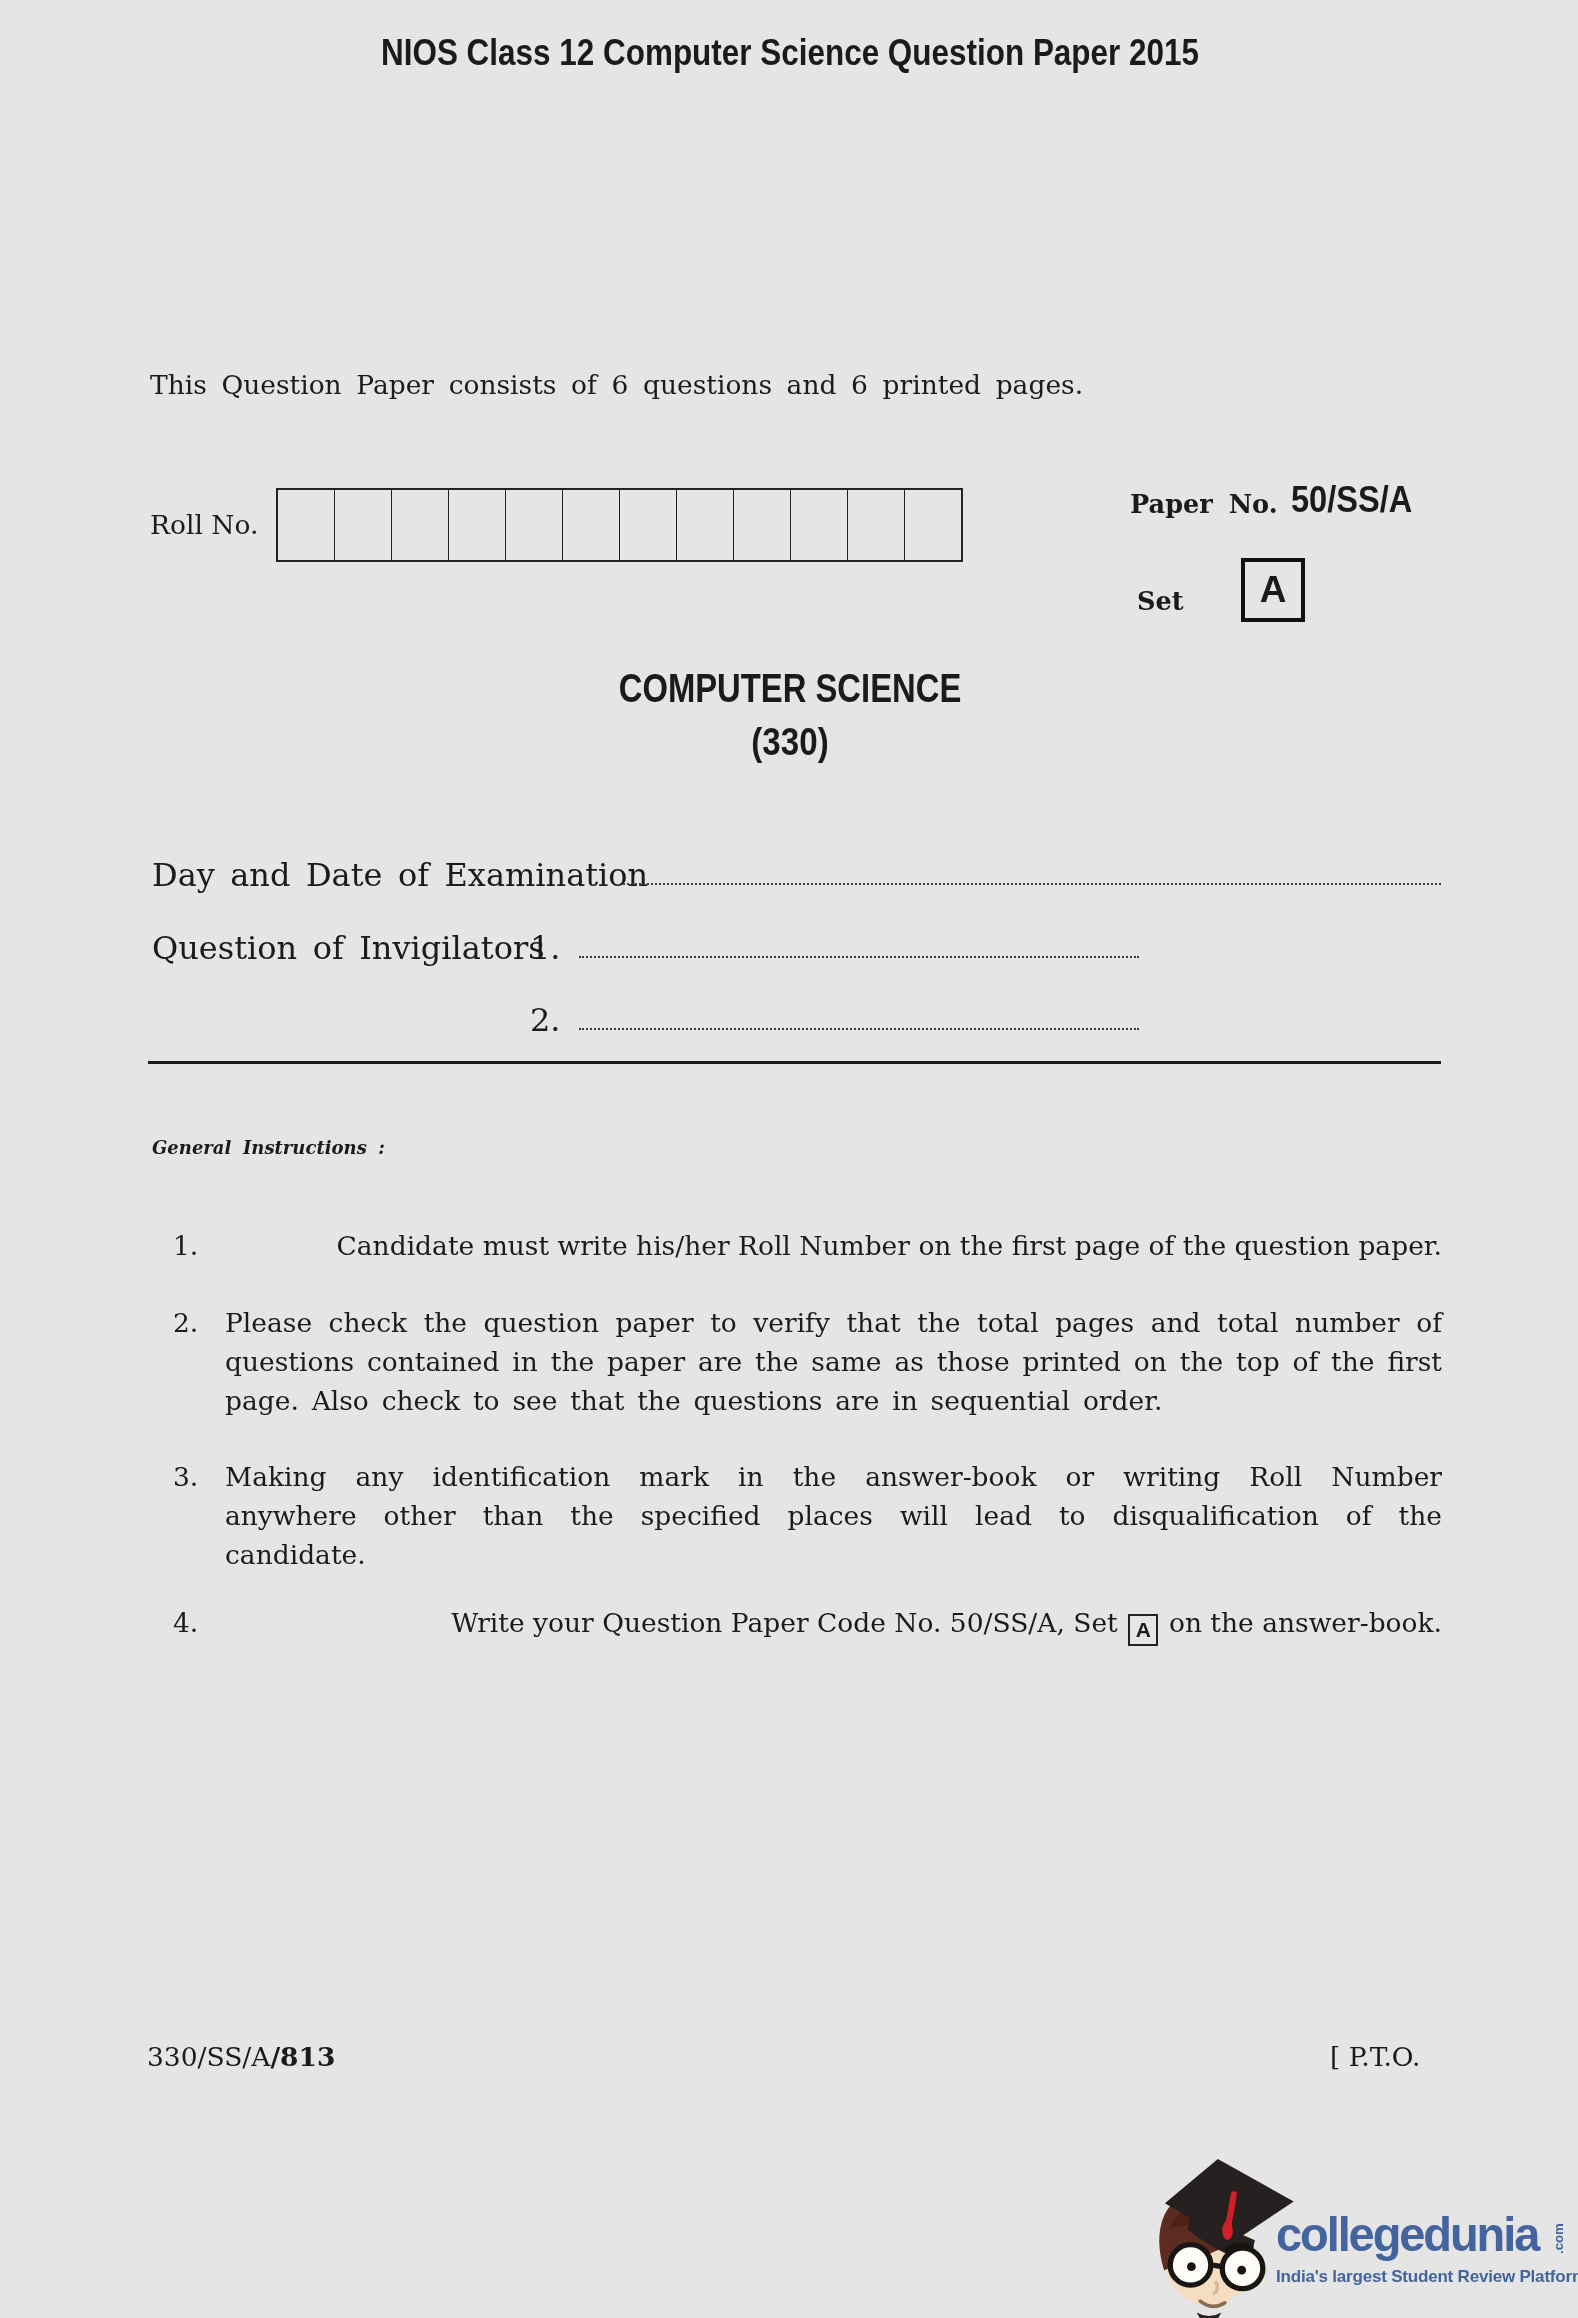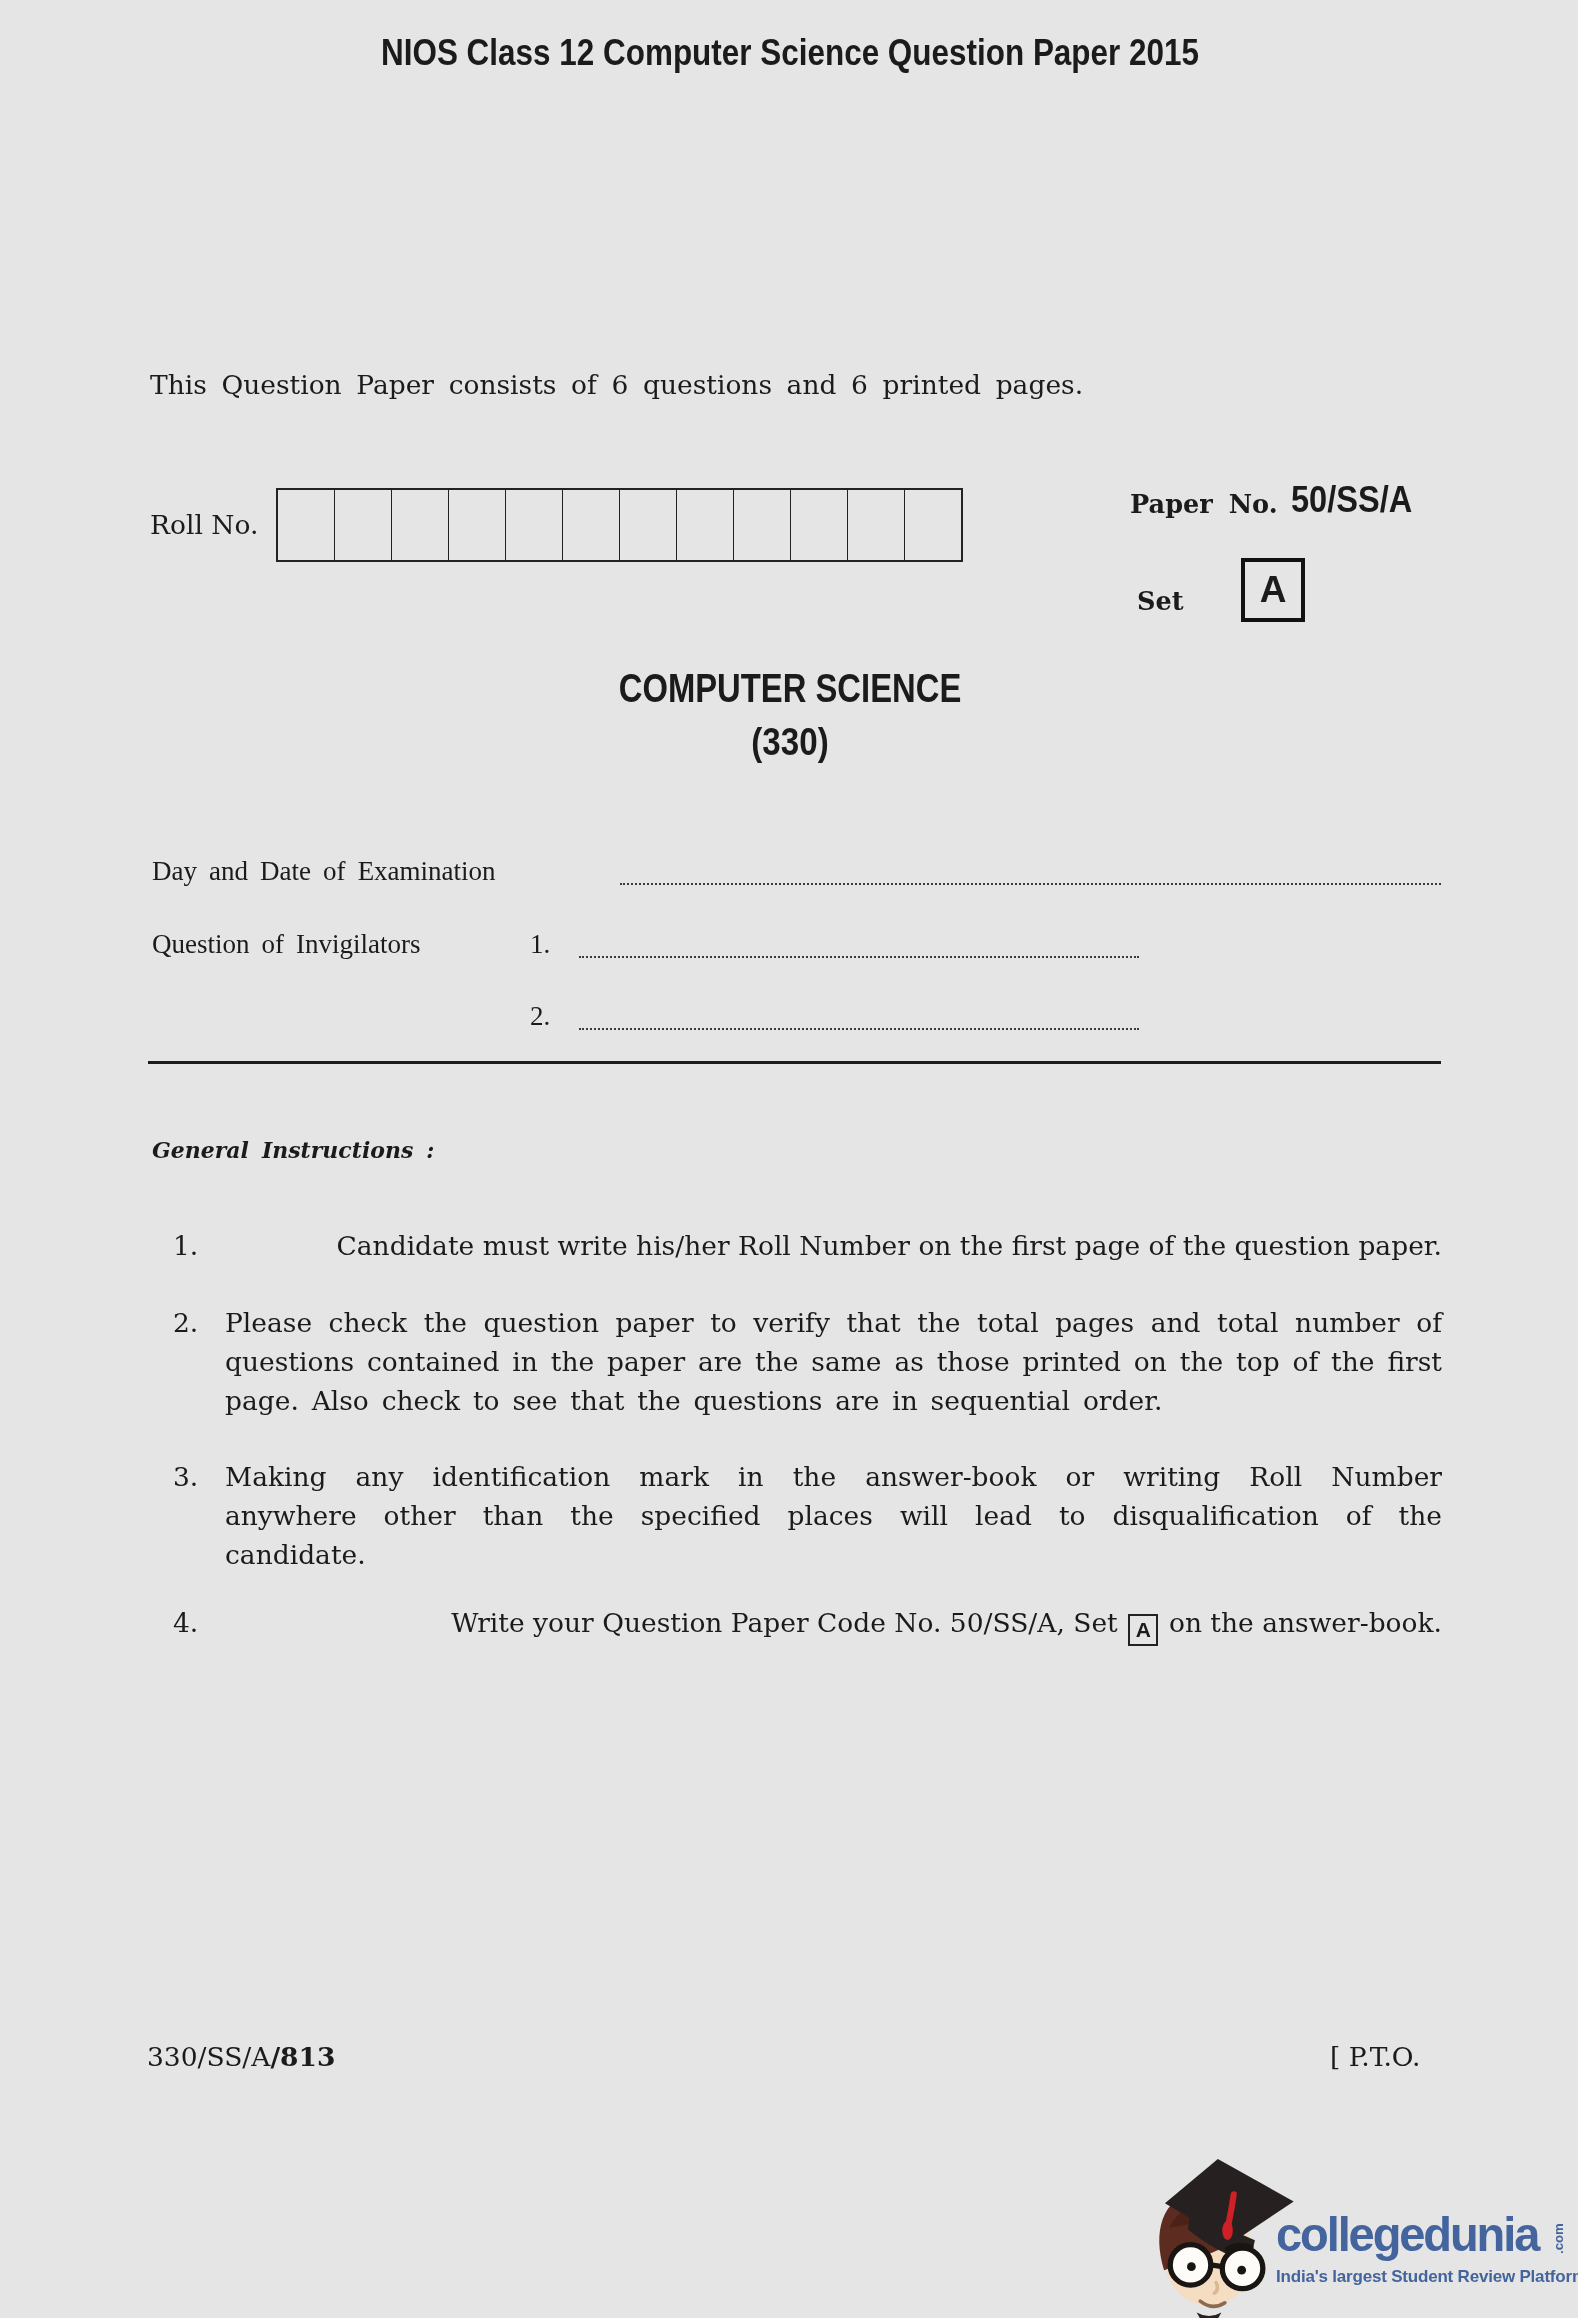--- a/index.html
+++ b/index.html
@@ -43,26 +43,26 @@
     top:665px; left:50%; transform:translateX(-50%) scaleX(.8);
     font-family:"Liberation Sans", sans-serif; font-weight:bold; font-size:41px;
     white-space:nowrap;
   }
   .subject-code {
     top:720px; left:50%; transform:translateX(-50%) scaleX(.85);
     font-family:"Liberation Sans", sans-serif; font-weight:bold; font-size:39px;
     white-space:nowrap;
   }
 
-  .field-label { font-size:27px; word-spacing:5.3px; white-space:nowrap;font-family:Liberation Serif, serif; }
+  .field-label { font-size:32px; word-spacing:5.3px; white-space:nowrap; }
   .dots { border-bottom:2.6px dotted #3a3a3a; height:26.5px; }
 
   .rule { top:1061px; left:148px; width:1293px; height:2.6px; background:#1c1c1c; }
 
-  .gi-heading { top:1137px; left:152px; font-size:22px; font-weight:bold; font-style:italic; word-spacing:5.3px; }
+  .gi-heading { top:1137px; left:152px; font-size:18px; font-weight:bold; font-style:italic; word-spacing:5.3px; }
 
   .inst { left:173px; width:1269px; display:flex; font-size:26.5px; line-height:39px; }
   .inst .num { width:52px; flex:none; }
   .inst .txt { flex:1; text-align:justify; }
   .inst .txt.single { text-align:right; white-space:nowrap; }
   .ws5 { word-spacing:4.4px; }
   .ws13 { word-spacing:11.5px; }
   .inline-box {
     display:inline-flex; align-items:center; justify-content:center;
     width:30px; height:32px; border:2.6px solid #222; margin:0 10.6px;

